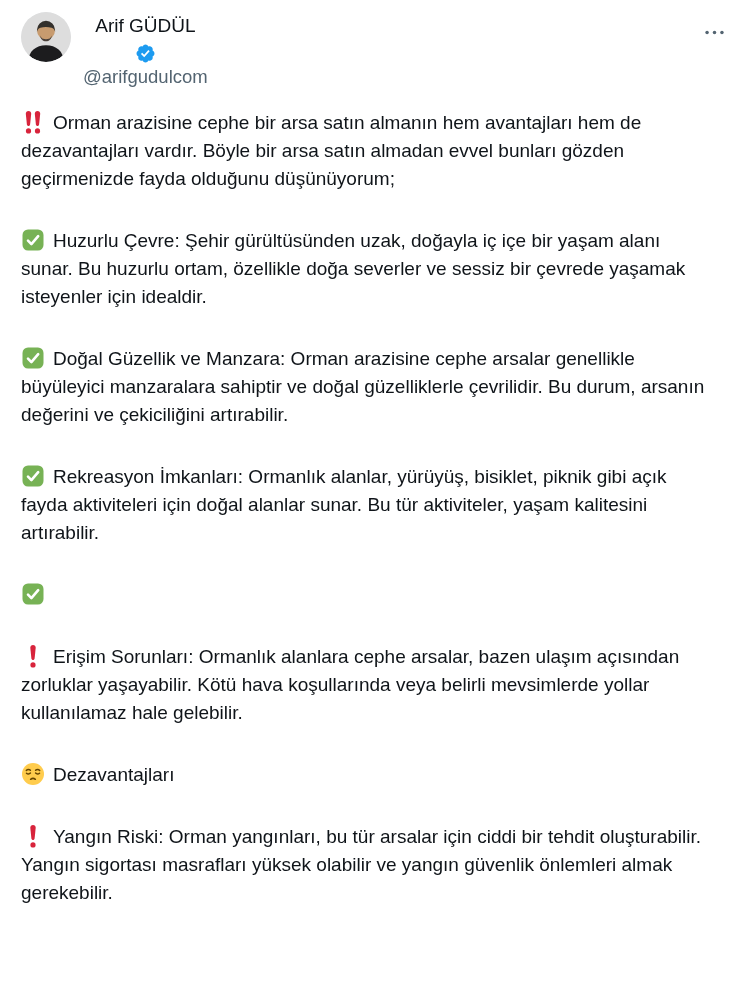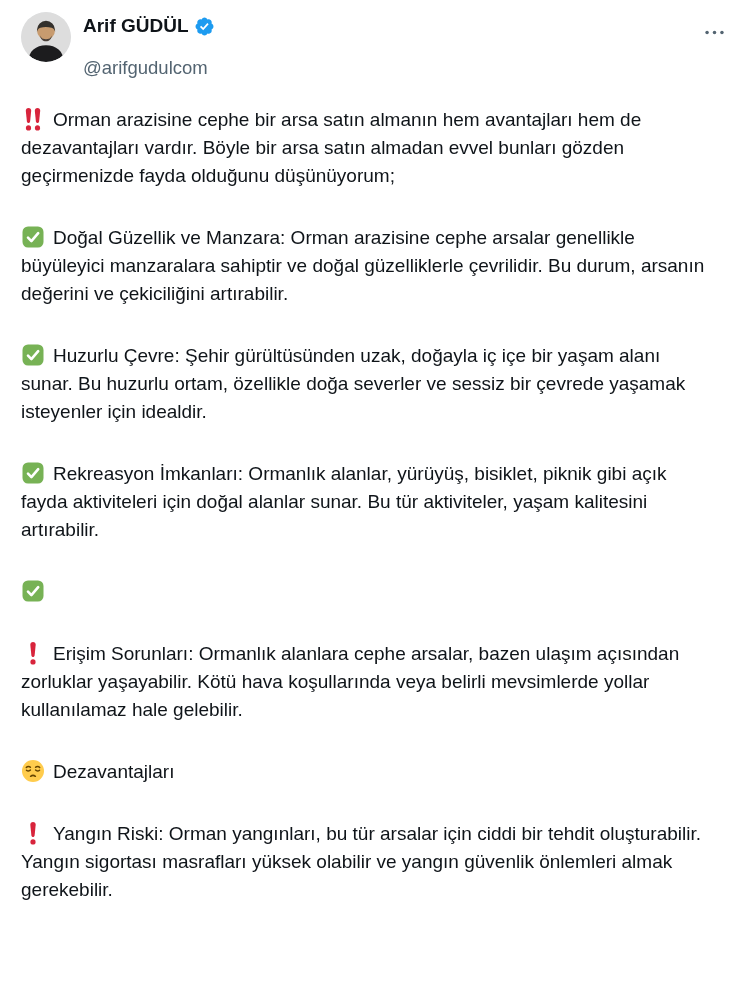--- a/index.html
+++ b/index.html
@@ -31,48 +31,49 @@
   .avatar svg{display:block;width:50px;height:50px;}
   .id-block{
     margin-left:12px;
     padding-top:2px;
     min-width:0;
   }
   .name-row{
     display:flex;
     align-items:center;
     gap:5px;
-    font-weight:700;
+    font-weight:400;
     font-size:19px;
     line-height:24px;
     cursor:pointer;
+    flex-direction:column;
   }
   .verified-badge svg{display:block;width:21px;height:21px;}
   .user-handle{
     font-size:18.5px;
     line-height:24px;
     color:#536471;
-    margin-top:18px;
+    margin-top:1px;
     cursor:pointer;
     font-weight:400;
   }
   .more-button{
     margin-left:auto;
     background:none;
     border:0;
     padding:6px;
     margin-top:4px;
     margin-right:-4px;
     cursor:pointer;
     border-radius:50%;
   }
   .more-button svg{display:block;width:21px;height:21px;}
   
   .tweet-body{
-    margin-top:26px;
+    margin-top:20px;
     font-size:19px;
     line-height:28px;
     max-width:696px;
     color:#0f1419;
   }
   .tweet-body p{
     margin:0 0 34px 0;
   }
   .tweet-body p:last-child{margin-bottom:0;}
   .em{
@@ -174,25 +175,25 @@
 
   <div class="tweet-body">
 
     <p><svg class="em">
           <use href="#em-bangbang"></use>
         </svg><span>Orman arazisine cephe bir arsa satın almanın hem avantajları hem de dezavantajları vardır. Böyle bir arsa satın almadan evvel bunları gözden geçirmenizde fayda olduğunu düşünüyorum;</span></p>
 
 
     <p><svg class="em">
           <use href="#em-check"></use>
+        </svg><span>Huzurlu Çevre: Şehir gürültüsünden uzak, doğayla iç içe bir yaşam alanı sunar. Bu huzurlu ortam, özellikle doğa severler ve sessiz bir çevrede yaşamak isteyenler için idealdir.</span></p>
+
+    <p><svg class="em">
+          <use href="#em-check"></use>
         </svg><span>Doğal Güzellik ve Manzara: Orman arazisine cephe arsalar genellikle büyüleyici manzaralara sahiptir ve doğal güzelliklerle çevrilidir. Bu durum, arsanın değerini ve çekiciliğini artırabilir.</span></p>
-
-    <p><svg class="em">
-          <use href="#em-check"></use>
-        </svg><span>Huzurlu Çevre: Şehir gürültüsünden uzak, doğayla iç içe bir yaşam alanı sunar. Bu huzurlu ortam, özellikle doğa severler ve sessiz bir çevrede yaşamak isteyenler için idealdir.</span></p>
 
     <p><svg class="em">
           <use href="#em-check"></use>
         </svg><span>Rekreasyon İmkanları: Ormanlık alanlar, yürüyüş, bisiklet, piknik gibi açık fayda aktiviteleri için doğal alanlar sunar. Bu tür aktiviteler, yaşam kalitesini artırabilir.</span></p>
 
     <p><svg class="em">
           <use href="#em-check"></use>
         </svg></p>
 
     <p><svg class="em">

